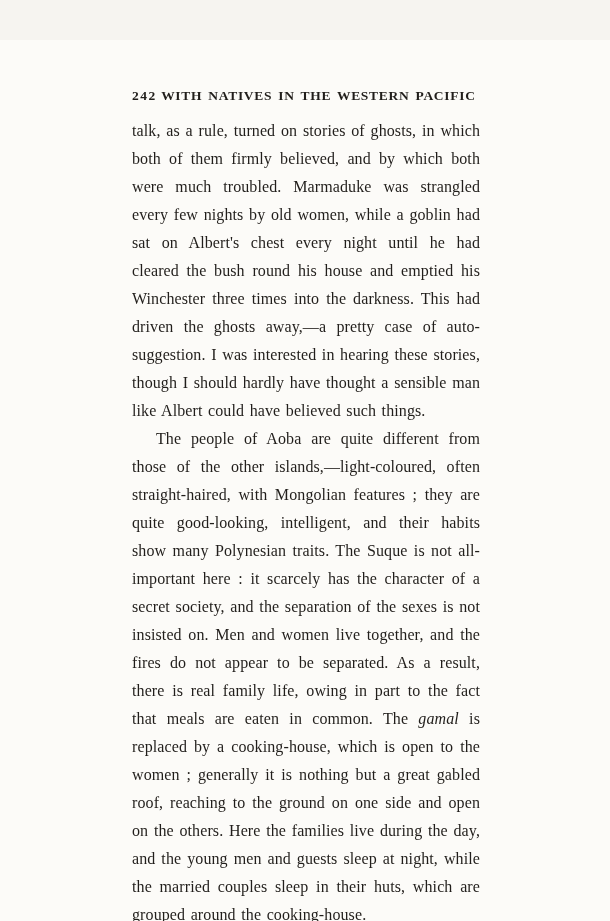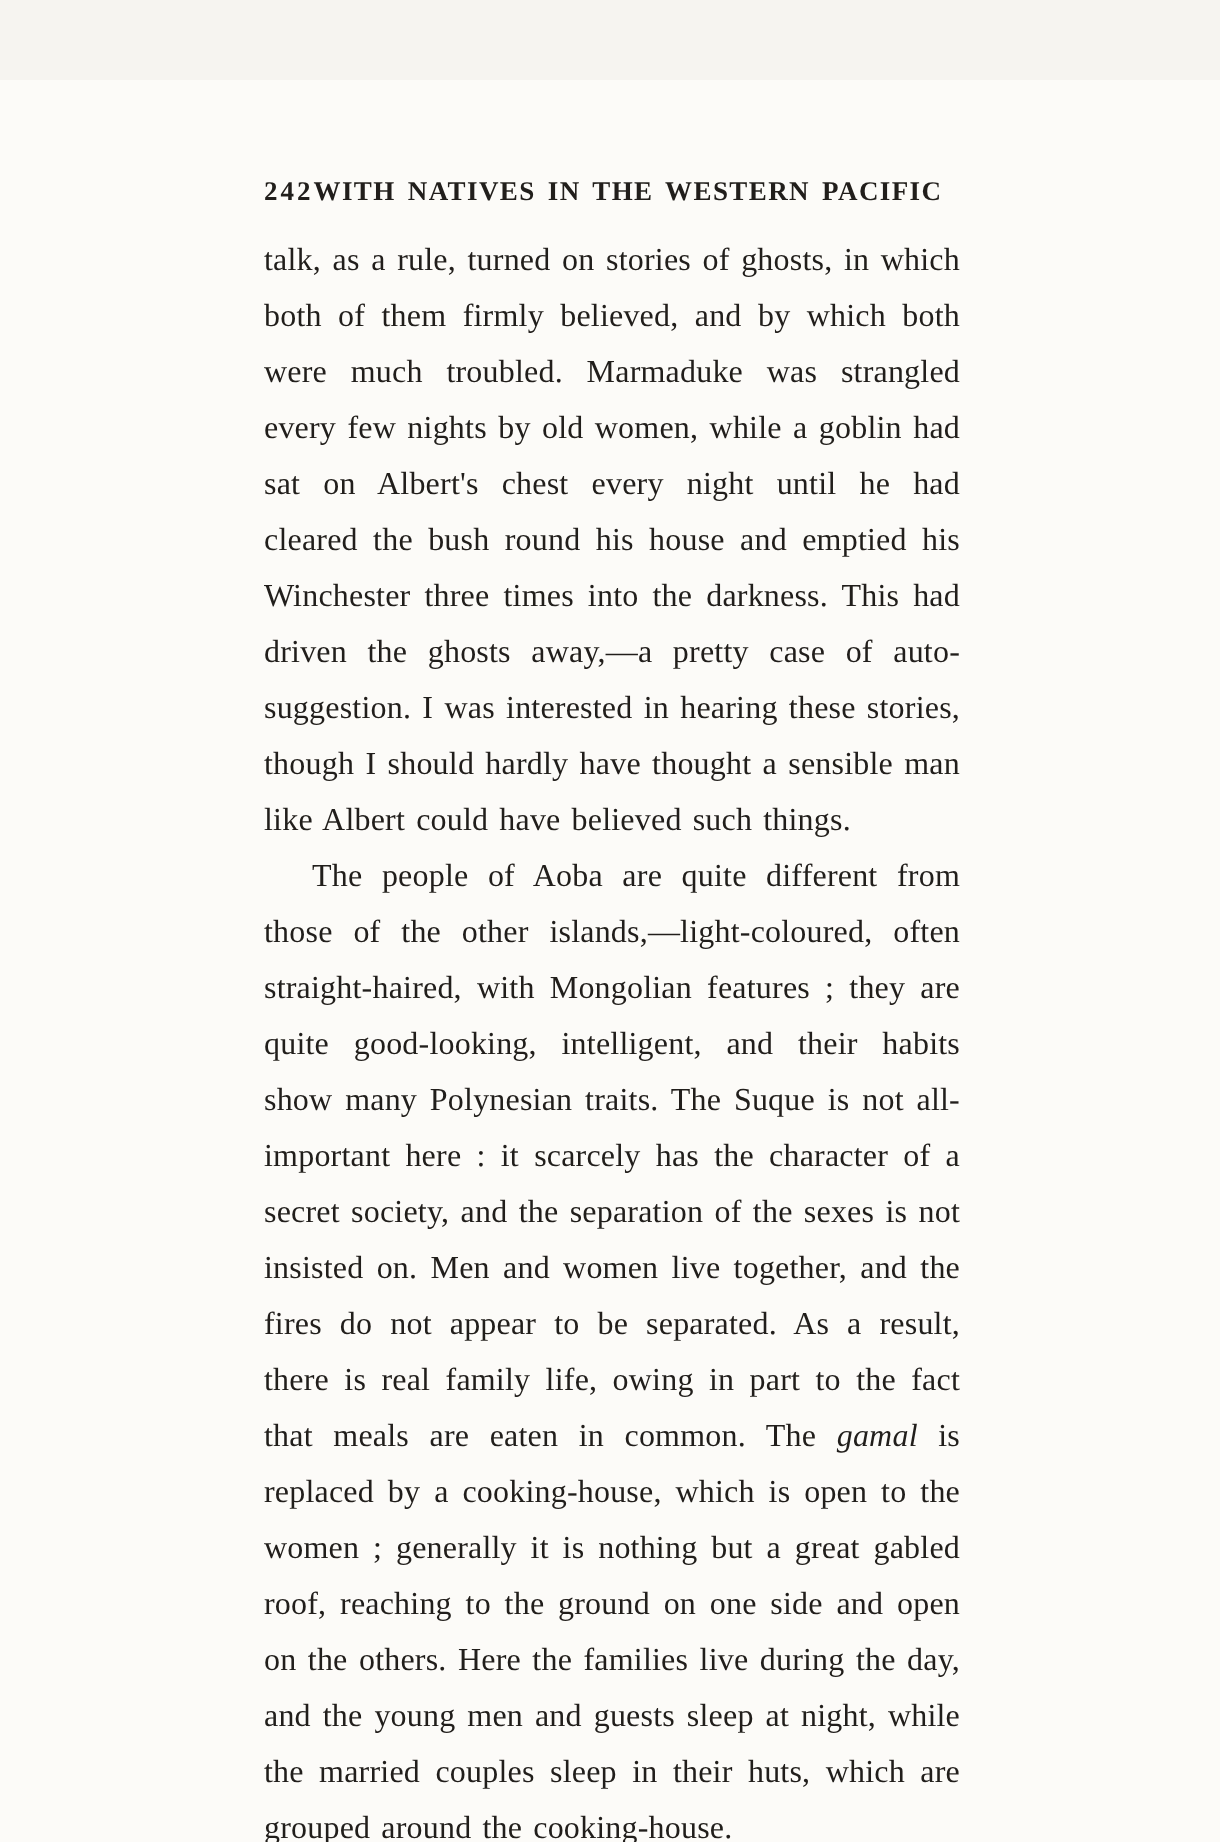--- a/index.html
+++ b/index.html
@@ -29,20 +29,21 @@
     font-size: 13.5px;
     letter-spacing: 0.7px;
     white-space: nowrap;
   }
   .running-head .page-number {
     flex: 0 0 auto;
     letter-spacing: 1.5px;
   }
   .running-head .head-title {
     flex: 1 1 auto;
+    text-align: center;
     word-spacing: 2px;
   }
   .text-block {
     position: absolute;
     top: 77px;
     left: 132px;
     width: 348px;
   }
   .text-block p {
     margin: 0;

